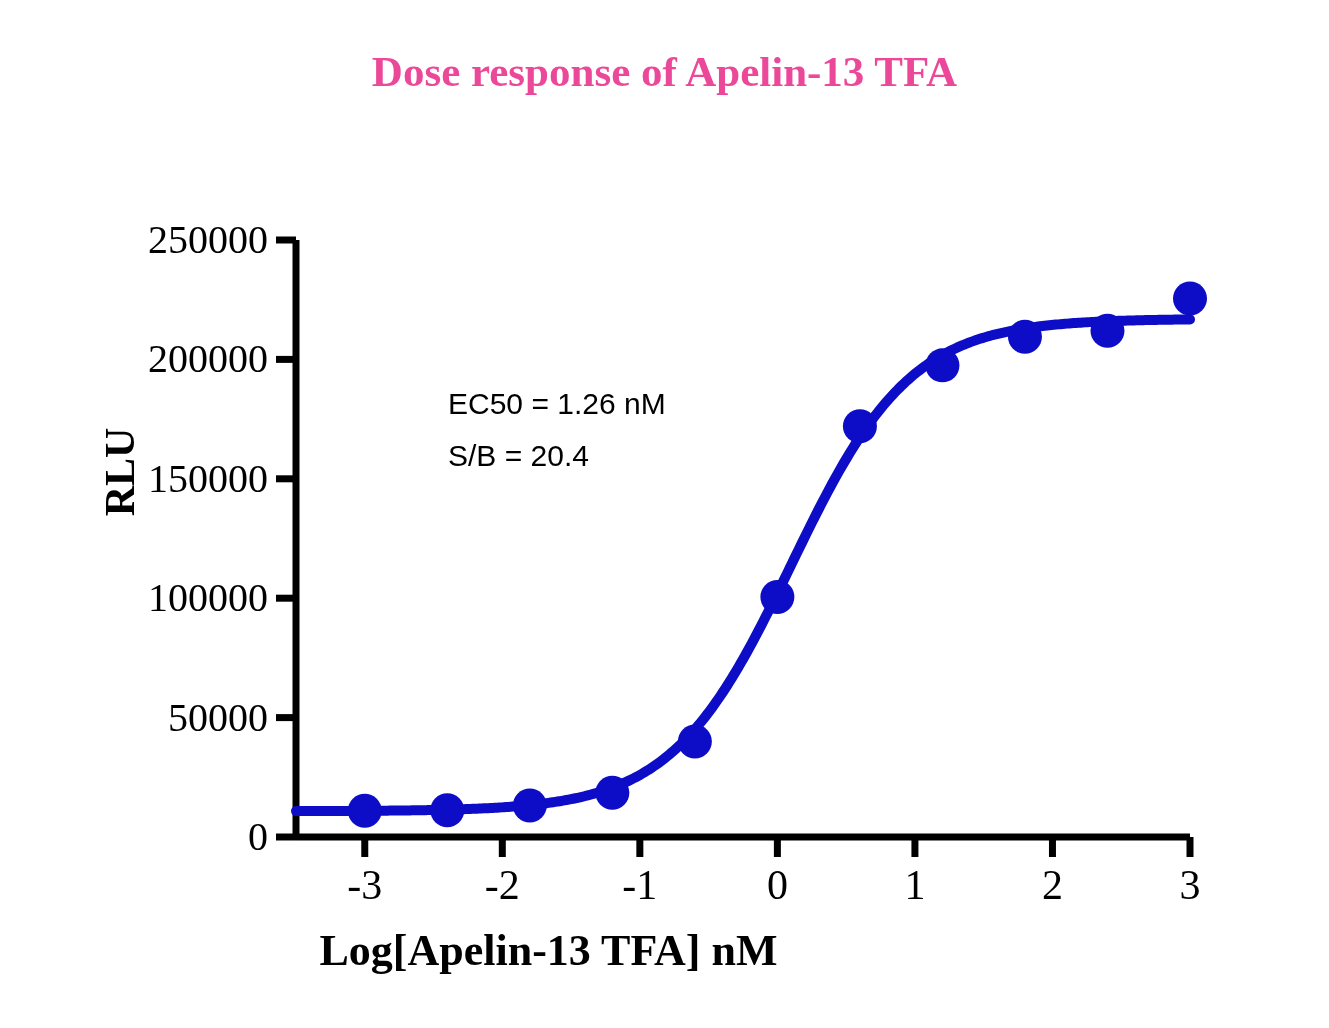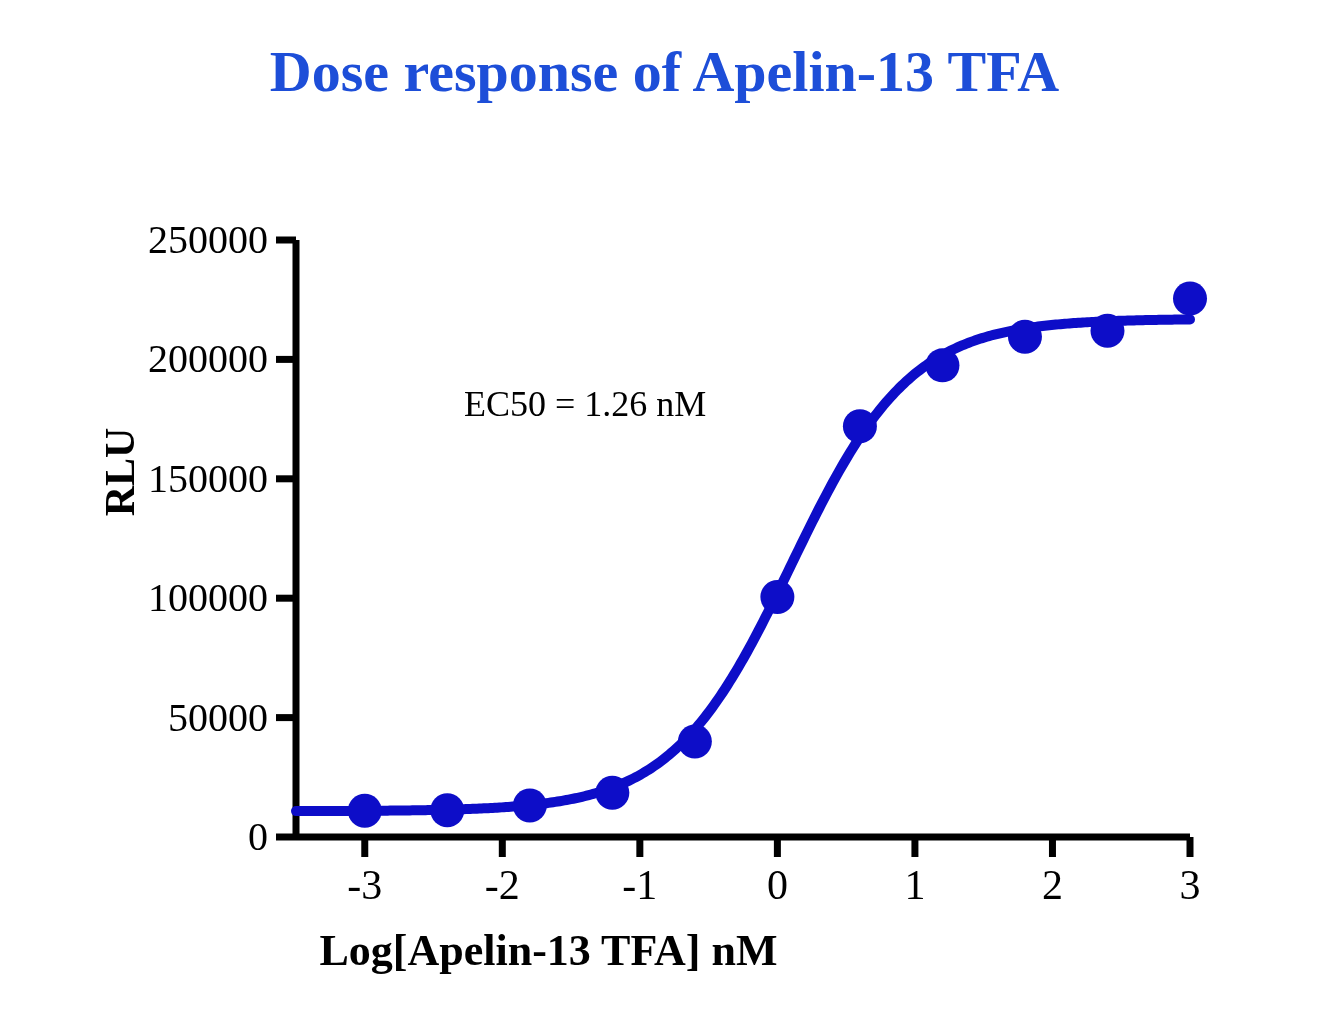--- a/index.html
+++ b/index.html
@@ -15,23 +15,23 @@
     left:0;top:0;
     width:1329px;height:1028px;
   }
   .title-block{
     position:absolute;
     left:0;top:46px;
     width:1329px;
     text-align:center;
     font-family:"Liberation Serif", serif;
     font-weight:bold;
-    font-size:58px;
+    font-size:43px;
     line-height:52px;
-    color:#1d4ed8;
+    color:#ec4899;
     letter-spacing:0px;
   }
   .title-line{display:block;white-space:nowrap;}
   .ytitle{
     position:absolute;
     left:30px;
     top:448px;
     width:180px;
     text-align:center;
     font-family:"Liberation Serif", serif;
@@ -46,23 +46,23 @@
     left:0;top:925px;
     width:1097px;
     text-align:center;
     font-family:"Liberation Serif", serif;
     font-weight:bold;
     font-size:44px;
     color:#000000;
   }
   .annot{
     position:absolute;
-    left:464px;top:378px;
-    font-family:Liberation Serif, serif;
-    font-size:36px;
+    left:448px;top:378px;
+    font-family:Liberation Sans, sans-serif;
+    font-size:30px;
     line-height:52px;
     color:#000000;
     white-space:nowrap;
   }
   .annot span{display:block;}
   svg{display:block;}
 </style>
 </head>
 <body>
 
@@ -70,20 +70,21 @@
 
   <div class="title-block">
     <span class="title-line">Dose response of Apelin-13 TFA</span>
   </div>
 
   <div class="ytitle">RLU</div>
   <div class="xtitle">Log[Apelin-13 TFA] nM</div>
 
   <div class="annot">
     <span>EC50 = 1.26 nM</span>
+    <span>S/B = 20.4</span>
   </div>
 
   <svg id="plot" width="1329" height="1028" viewBox="0 0 1329 1028">
     <g id="axis-layer">
         <line x1="296" y1="240" x2="296" y2="837" stroke="#000000" stroke-width="7"></line>
         <line x1="296" y1="837" x2="1190" y2="837" stroke="#000000" stroke-width="7"></line>
         <line x1="276" y1="837" x2="296" y2="837" stroke="#000000" stroke-width="7"></line>
         <line x1="276" y1="717.6" x2="296" y2="717.6" stroke="#000000" stroke-width="7"></line>
         <line x1="276" y1="598.2" x2="296" y2="598.2" stroke="#000000" stroke-width="7"></line>
         <line x1="276" y1="478.8" x2="296" y2="478.8" stroke="#000000" stroke-width="7"></line>

